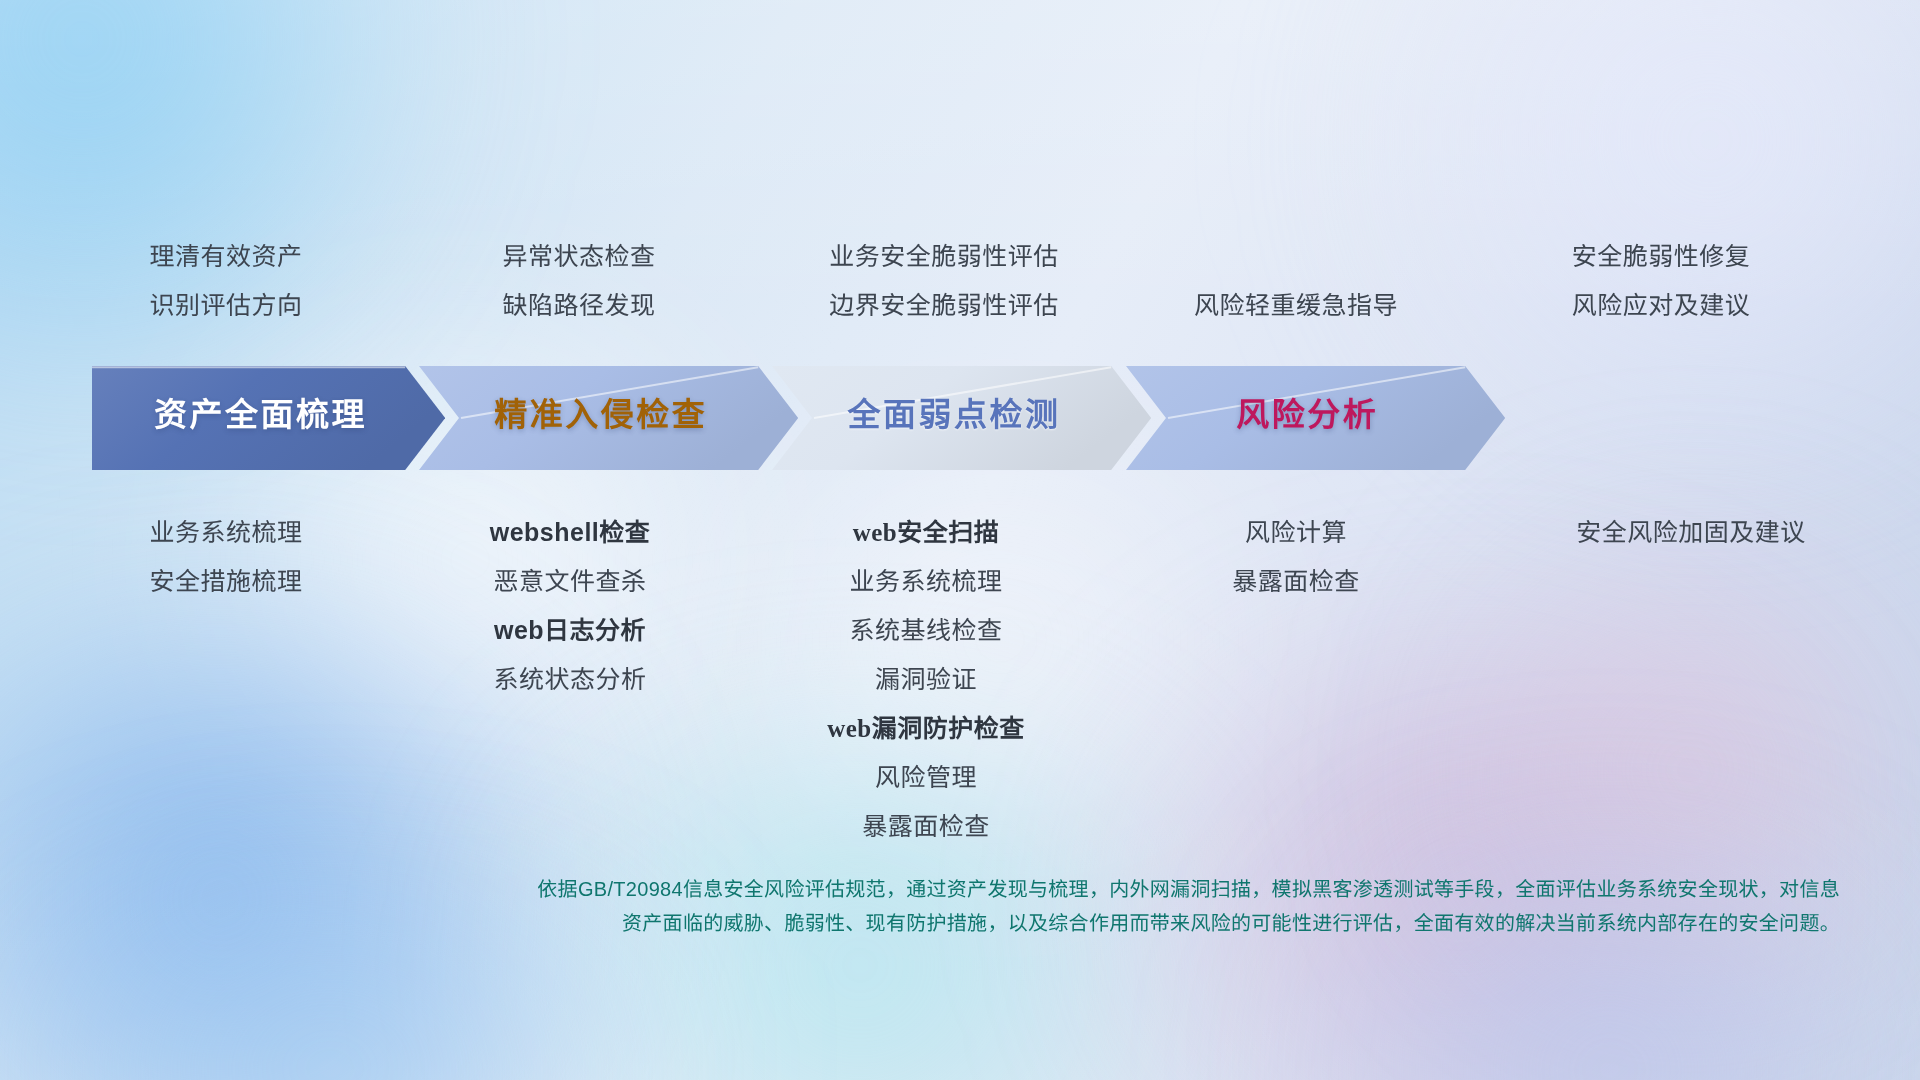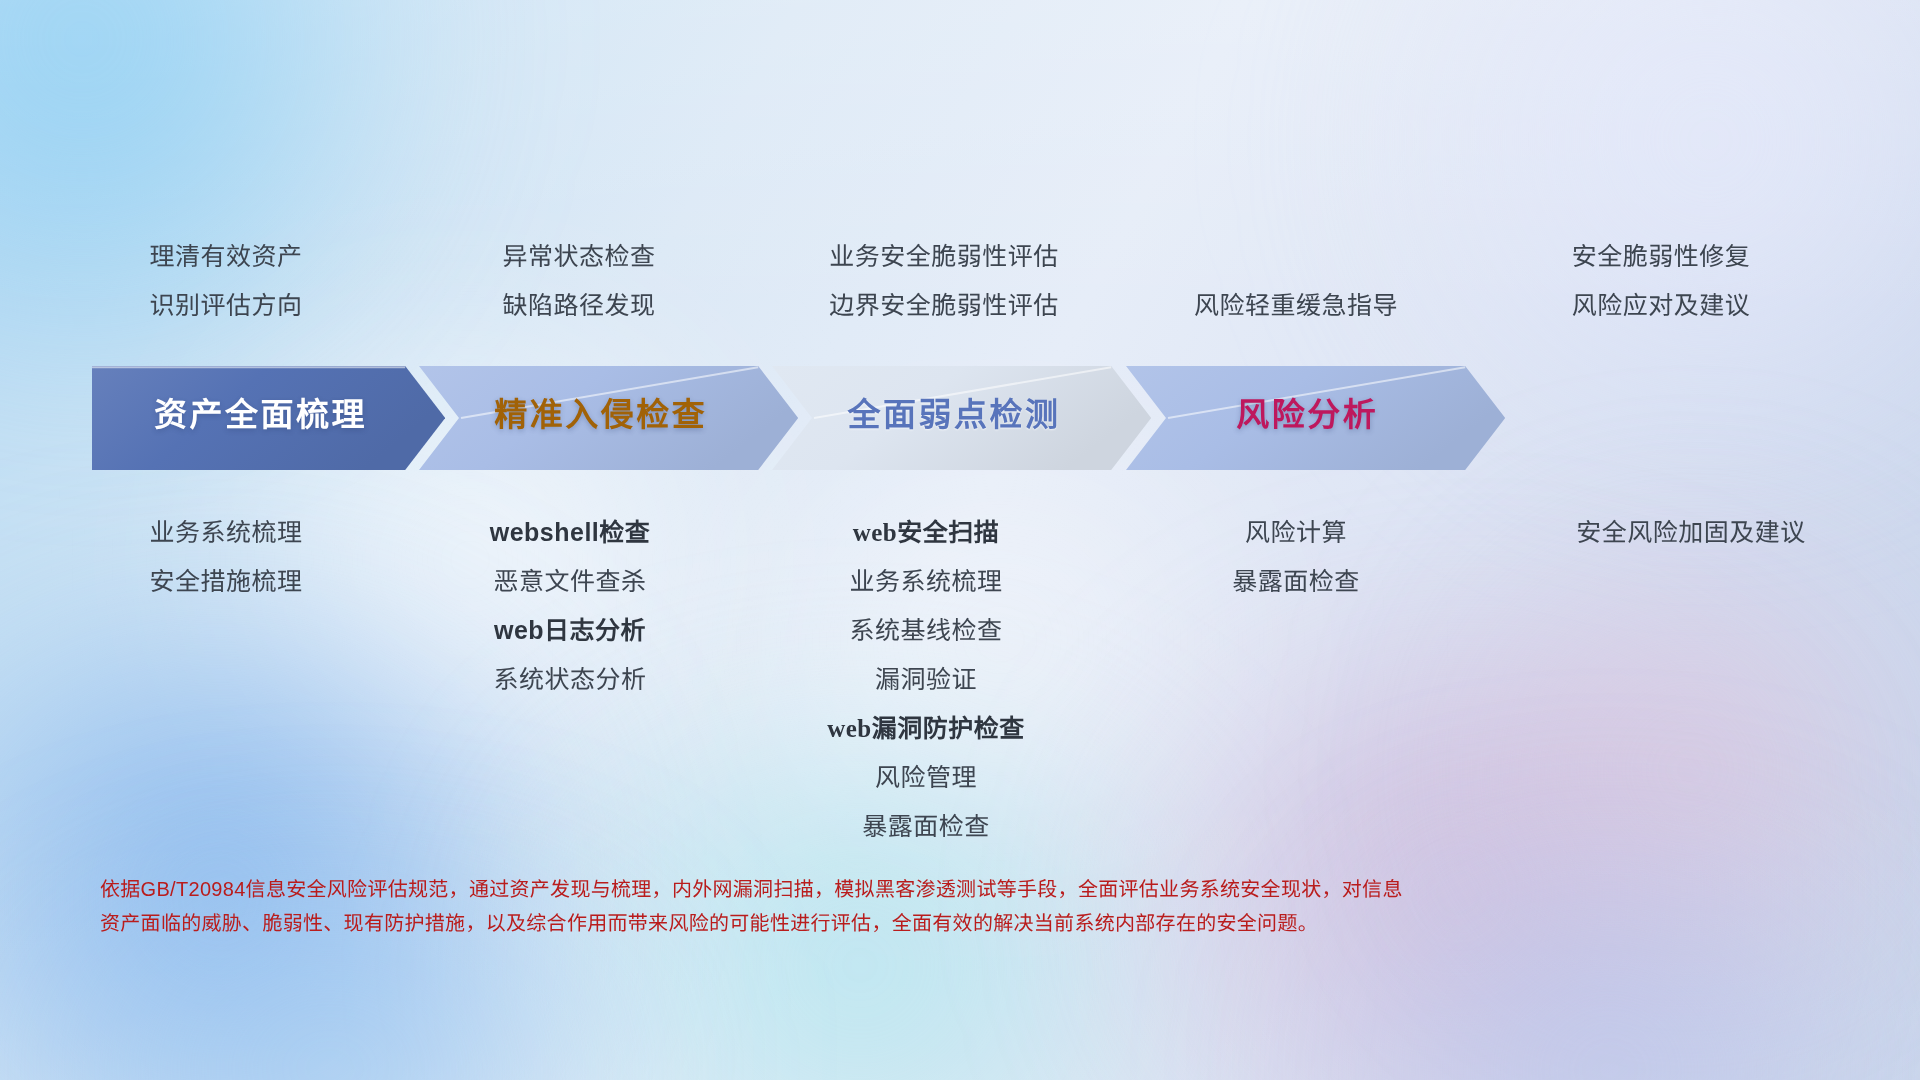--- a/index.html
+++ b/index.html
@@ -273,19 +273,19 @@
         </div>
         <div class="col-text bottom-row" style="left: 996px; width: 600px; top: 508px;">
           <span class="line">风险计算</span>
           <span class="line">暴露面检查</span>
         </div>
         <div class="col-text bottom-row" style="left: 1391px; width: 600px; top: 508px;">
           <span class="line">安全风险加固及建议</span>
         </div>
       </div>
 
-    <div id="footer-note" style="position:absolute; left:100px; top:872px; width:1740px; color:#b91c1c; font-size:20px; line-height:34px; letter-spacing:0.3px;">
+    <div id="footer-note" style="position:absolute; left:100px; top:872px; width:1740px; color:#0f766e; font-size:20px; line-height:34px; letter-spacing:0.3px;text-align:right;">
       <div>依据GB/T20984信息安全风险评估规范，通过资产发现与梳理，内外网漏洞扫描，模拟黑客渗透测试等手段，全面评估业务系统安全现状，对信息</div>
       <div>资产面临的威胁、脆弱性、现有防护措施，以及综合作用而带来风险的可能性进行评估，全面有效的解决当前系统内部存在的安全问题。</div>
     </div>
 
   </div>
 </div>
 
 </body></html>

